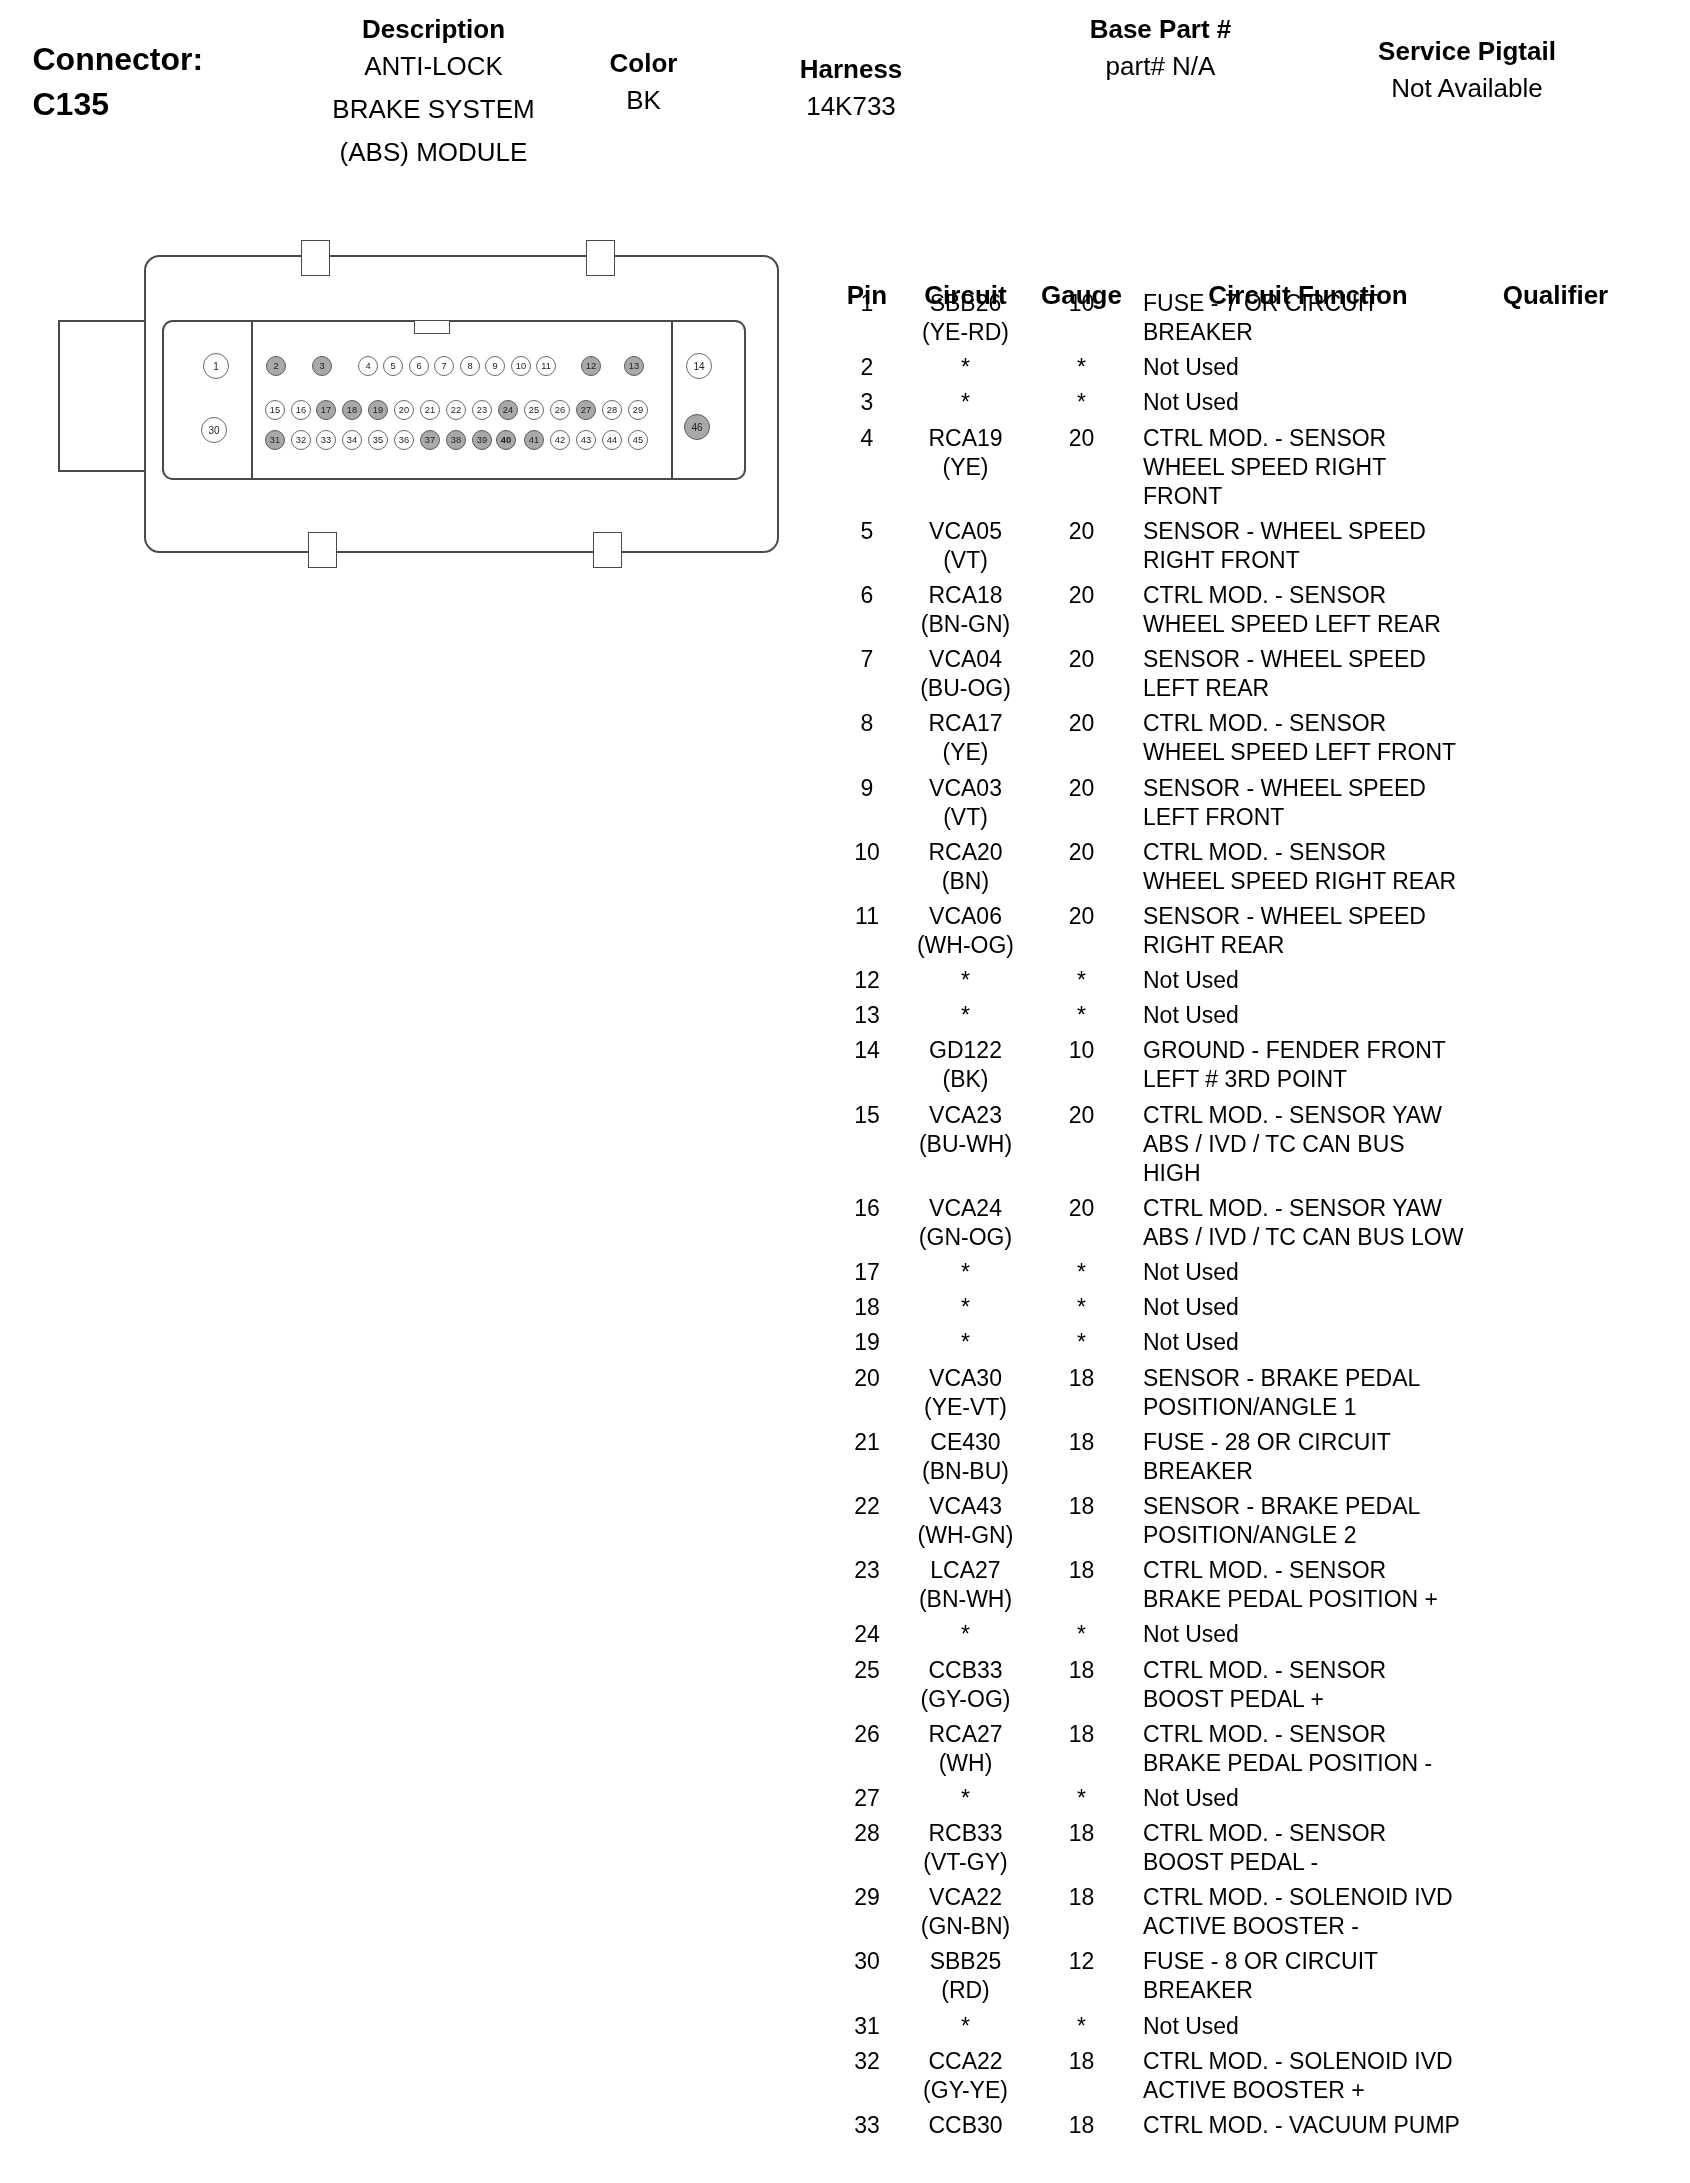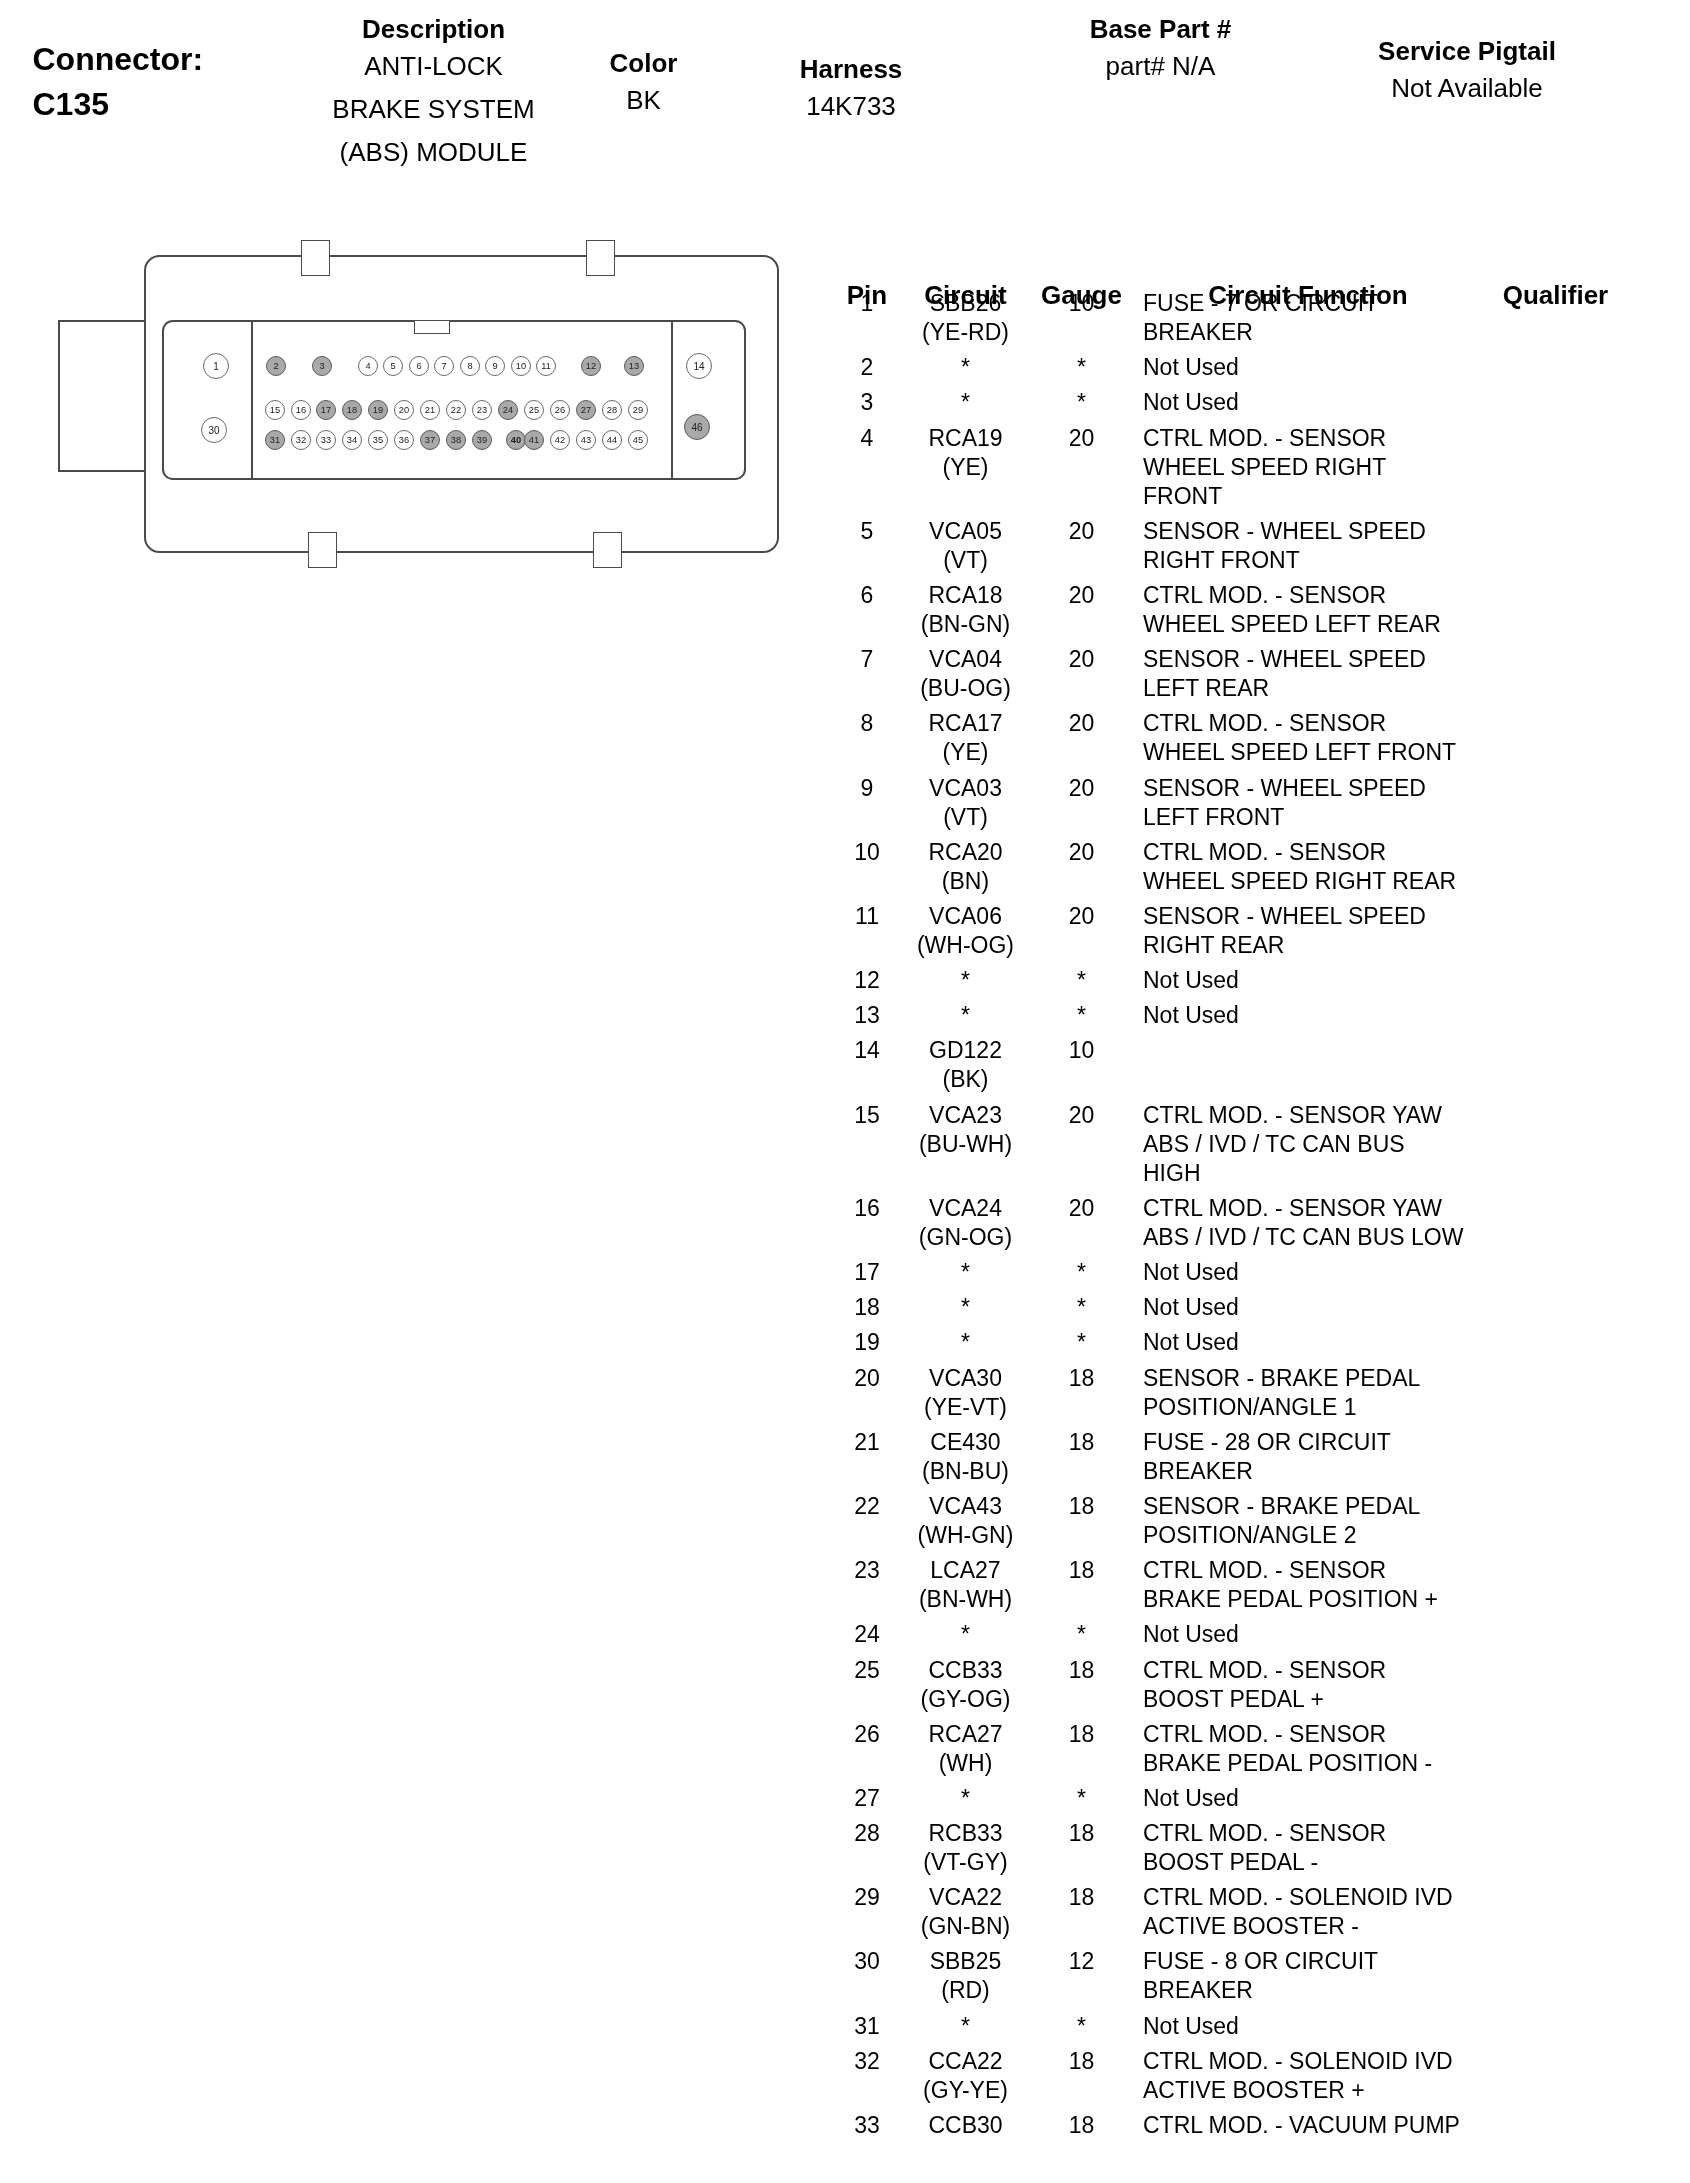--- a/index.html
+++ b/index.html
@@ -139,21 +139,21 @@
       <div class="pin-circle big" style="left: 143px; top: 162px;">30</div>
       <div class="pin-circle unused" style="left: 207px; top: 175px;">31</div>
       <div class="pin-circle" style="left: 233px; top: 175px;">32</div>
       <div class="pin-circle" style="left: 258px; top: 175px;">33</div>
       <div class="pin-circle" style="left: 284px; top: 175px;">34</div>
       <div class="pin-circle" style="left: 310px; top: 175px;">35</div>
       <div class="pin-circle" style="left: 336px; top: 175px;">36</div>
       <div class="pin-circle unused" style="left: 362px; top: 175px;">37</div>
       <div class="pin-circle unused" style="left: 388px; top: 175px;">38</div>
       <div class="pin-circle unused" style="left: 414px; top: 175px;">39</div>
-      <div class="pin-circle unused" style="left: 448px; top: 175px; font-weight: bold;">40</div>
+      <div class="pin-circle unused" style="left: 438px; top: 175px; font-weight: bold;">40</div>
       <div class="pin-circle unused" style="left: 466px; top: 175px;">41</div>
       <div class="pin-circle" style="left: 492px; top: 175px;">42</div>
       <div class="pin-circle" style="left: 518px; top: 175px;">43</div>
       <div class="pin-circle" style="left: 544px; top: 175px;">44</div>
       <div class="pin-circle" style="left: 570px; top: 175px;">45</div>
       <div class="pin-circle big unused" style="left: 626px; top: 159px;">46</div>
     </div>
 </div>
 
 <div id="table-header">
@@ -273,20 +273,22 @@
       <div class="tc circuit">*</div>
       <div class="tc gauge">*</div>
       <div class="tc fn">Not Used</div>
       <div class="tc qual"></div>
     </div>
     <div class="trow">
       <div class="tc pin">14</div>
       <div class="tc circuit">GD122
 (BK)</div>
       <div class="tc gauge">10</div>
+      <div class="tc fn">GROUND - FENDER FRONT
+LEFT # 3RD POINT</div>
       <div class="tc qual"></div>
     </div>
     <div class="trow">
       <div class="tc pin">15</div>
       <div class="tc circuit">VCA23
 (BU-WH)</div>
       <div class="tc gauge">20</div>
       <div class="tc fn">CTRL MOD. - SENSOR YAW
 ABS / IVD / TC CAN BUS
 HIGH</div>

